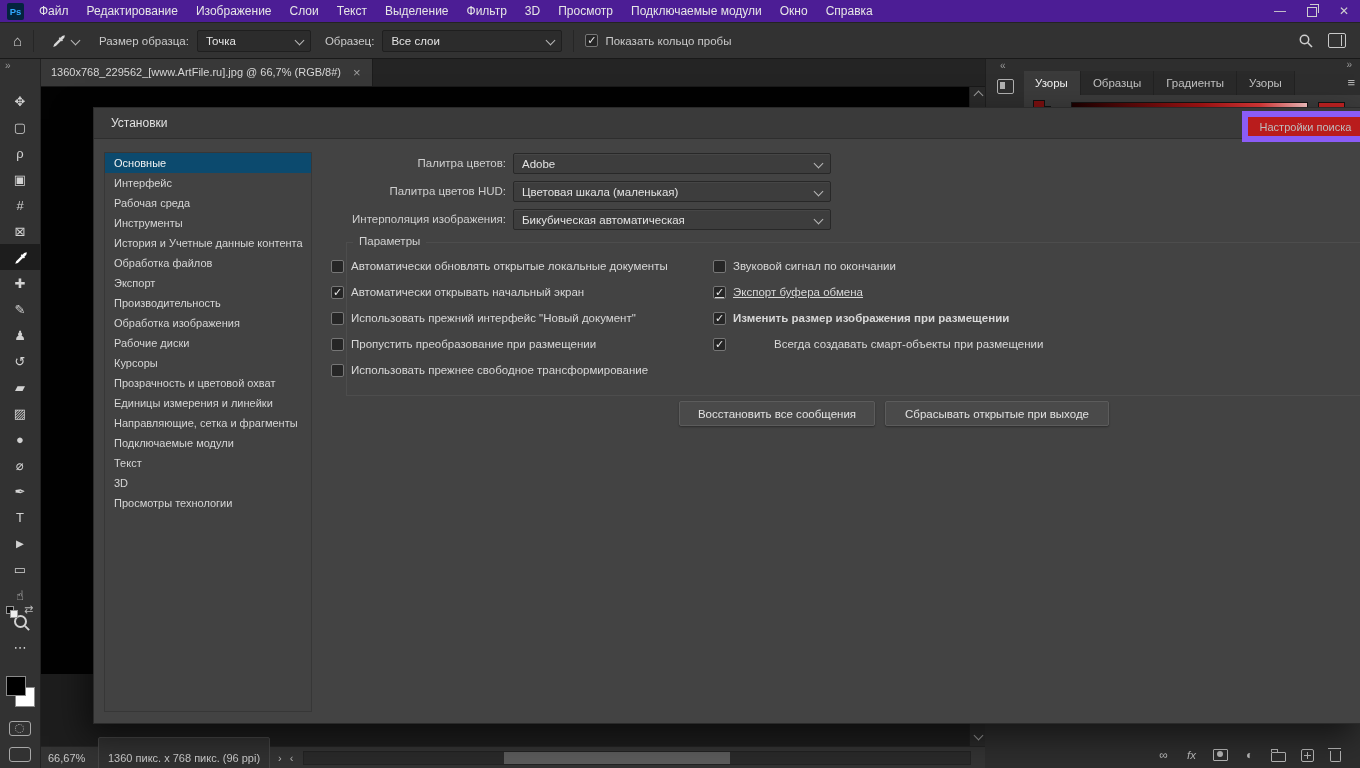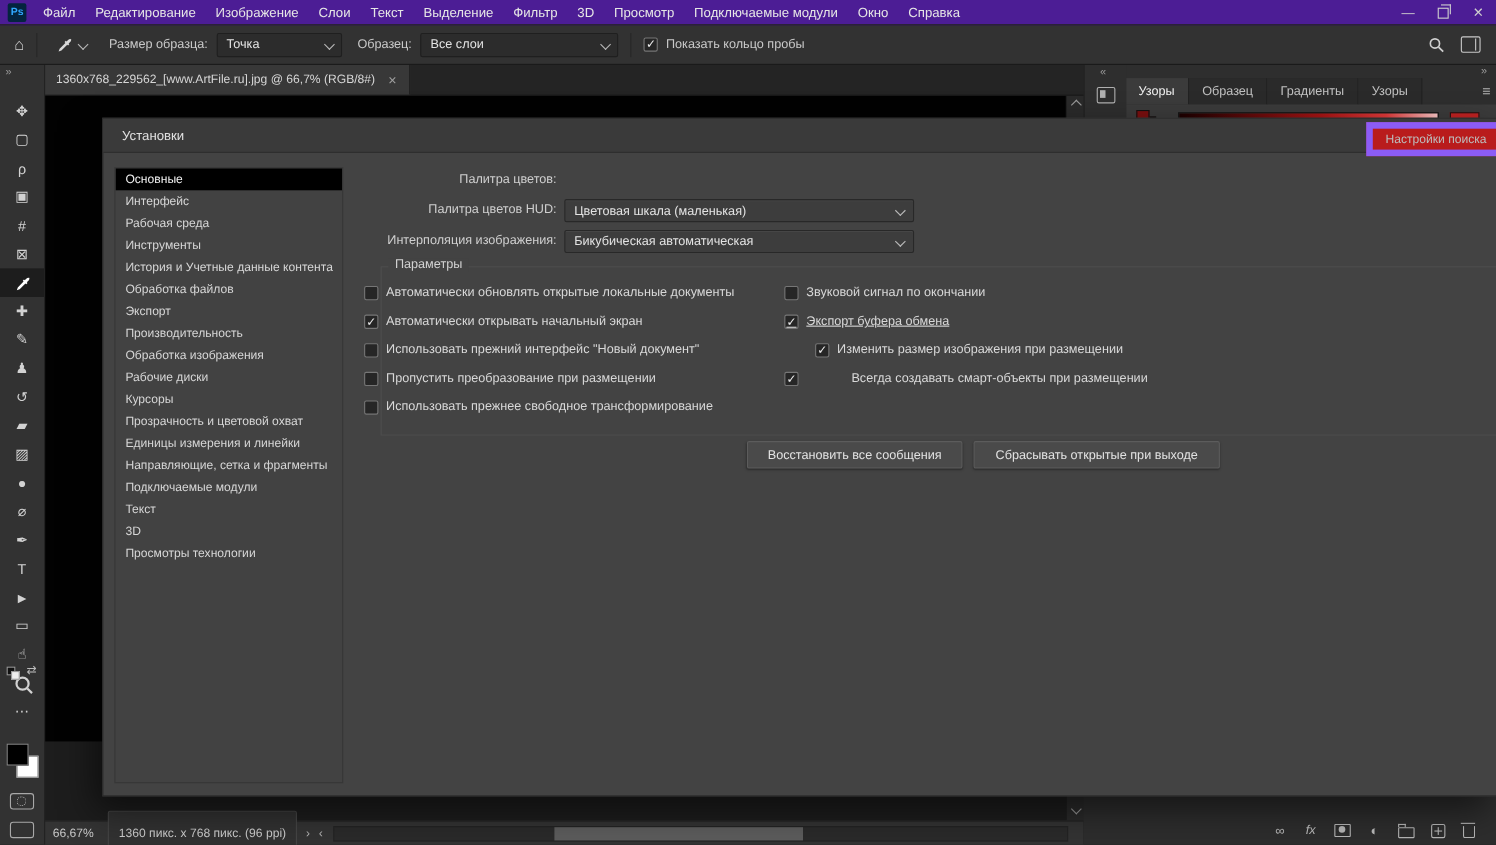--- a/index.html
+++ b/index.html
@@ -99,21 +99,21 @@
   .doc-info{padding:14px 9px;border:1px solid #454545;border-radius:2px;background:#313131;white-space:nowrap}
   .status-arrow{margin:0 8px;color:#b5b5b5}
   .scroll-left{color:#b5b5b5;margin-right:6px}
   .hscroll{flex:1;height:12px;margin:0 14px 0 4px;background:#2a2a2a;border:1px solid #232323;position:relative}
   .hthumb{position:absolute;left:30%;width:34%;top:0;bottom:0;background:#5c5c5c}
   
   .dialog{position:absolute;left:93px;top:107px;width:1267px;height:615px;background:#434343;border:1px solid #2a2a2a;box-shadow:-8px 12px 30px rgba(0,0,0,.55);z-index:50}
   .dialog-title{height:30px;line-height:30px;padding-left:17px;background:#3a3a3a;border-bottom:1px solid #2e2e2e;color:#e0e0e0;font-size:12px}
   .cat-list{position:absolute;left:10px;top:44px;width:206px;height:558px;background:#424242;border:1px solid #373737;overflow:hidden}
   .cat-item{height:20px;line-height:20px;padding-left:9px;color:#d6d6d6;font-size:11px;white-space:nowrap}
-  .cat-item.selected{background:#000000;color:#f2f2f2}
+  .cat-item.selected{background:#0c4a6e;color:#f2f2f2}
   .dlg-row{position:absolute;left:0;height:21px;width:100%}
   .dlg-label{position:absolute;left:120px;width:292px;text-align:right;line-height:21px;color:#cfcfcf;white-space:nowrap}
   .dlg-select{position:absolute;left:419px;width:318px;height:21px;background:#3d3d3d;border:1px solid #282828;border-radius:2px;box-shadow:inset 0 1px 0 rgba(255,255,255,.05);display:flex;align-items:center;padding-left:8px;color:#e3e3e3;box-sizing:border-box}
   .dlg-select .chev{position:absolute;right:8px;top:6px}
   .fieldset{position:absolute;left:252px;top:134px;right:-2px;height:152px;border:1px solid #4d4d4d}
   .legend{position:absolute;top:-8px;left:6px;background:#434343;padding:0 6px;color:#d2d2d2}
   .opt{position:absolute;display:flex;align-items:center;gap:7px;height:16px;color:#d8d8d8;white-space:nowrap}
   .dlg-btn{position:absolute;top:293px;height:23px;background:#4a4a4a;border:1px solid #5c5c5c;border-radius:2px;color:#e2e2e2;display:flex;align-items:center;justify-content:center;box-shadow:0 1px 2px rgba(0,0,0,.35);white-space:nowrap}
   .btn-msgs{left:585px;width:194px}
   .btn-prefs{left:791px;width:222px}
@@ -282,21 +282,21 @@
   <div class="collapse">«</div>
   <div class="dockico"></div>
 </div>
 
 <div class="main-dock">
   <div class="dock-header">
     <span class="collapse">»</span>
   </div>
   <div class="ptabs">
     <div class="ptab active">Узоры</div>
-      <div class="ptab">Образец</div>
+      <div class="ptab">Образцы</div>
       <div class="ptab">Градиенты</div>
       <div class="ptab">Узоры</div>
       <span class="panel-menu">≡</span>
   </div>
   <div class="color-panel">
     <span class="cp-fg"></span>
     <span class="cp-bg"></span>
     <span class="ramp"></span>
     <span class="cur-swatch" id="cur-swatch" style="background: rgb(194, 34, 34);"></span>
   </div>
@@ -350,20 +350,24 @@
       <div class="cat-item">Единицы измерения и линейки</div>
       <div class="cat-item">Направляющие, сетка и фрагменты</div>
       <div class="cat-item">Подключаемые модули</div>
       <div class="cat-item">Текст</div>
       <div class="cat-item">3D</div>
       <div class="cat-item">Просмотры технологии</div>
     </div>
 
   <div class="dlg-row" style="top:45px">
     <span class="dlg-label">Палитра цветов:</span>
+    <span class="dlg-select">
+      <span>Adobe</span>
+      <span class="chev"></span>
+    </span>
   </div>
   <div class="dlg-row" style="top:73px">
     <span class="dlg-label">Палитра цветов HUD:</span>
     <span class="dlg-select">
       <span>Цветовая шкала (маленькая)</span>
       <span class="chev"></span>
     </span>
   </div>
   <div class="dlg-row" style="top:101px">
     <span class="dlg-label">Интерполяция изображения:</span>
@@ -400,21 +404,21 @@
       <span class="opt-label">Использовать прежнее свободное трансформирование</span>
     </div>
     <div class="opt" style="left: 619px; top: 150px;">
       <span class="cb"></span>
       <span class="opt-label">Звуковой сигнал по окончании</span>
     </div>
     <div class="opt" style="left: 619px; top: 176px; text-decoration: underline;">
       <span class="cb checked"></span>
       <span class="opt-label">Экспорт буфера обмена</span>
     </div>
-    <div class="opt" style="left: 647px; top: 202px;">
+    <div class="opt" style="left: 619px; top: 202px; font-weight: bold;">
       <span class="cb checked"></span>
       <span class="opt-label">Изменить размер изображения при размещении</span>
     </div>
     <div class="opt" style="left: 619px; top: 228px; gap: 48px;">
       <span class="cb checked"></span>
       <span class="opt-label">Всегда создавать смарт-объекты при размещении</span>
     </div>
   </div>
 
 <div class="search-tooltip">Настройки поиска</div>

